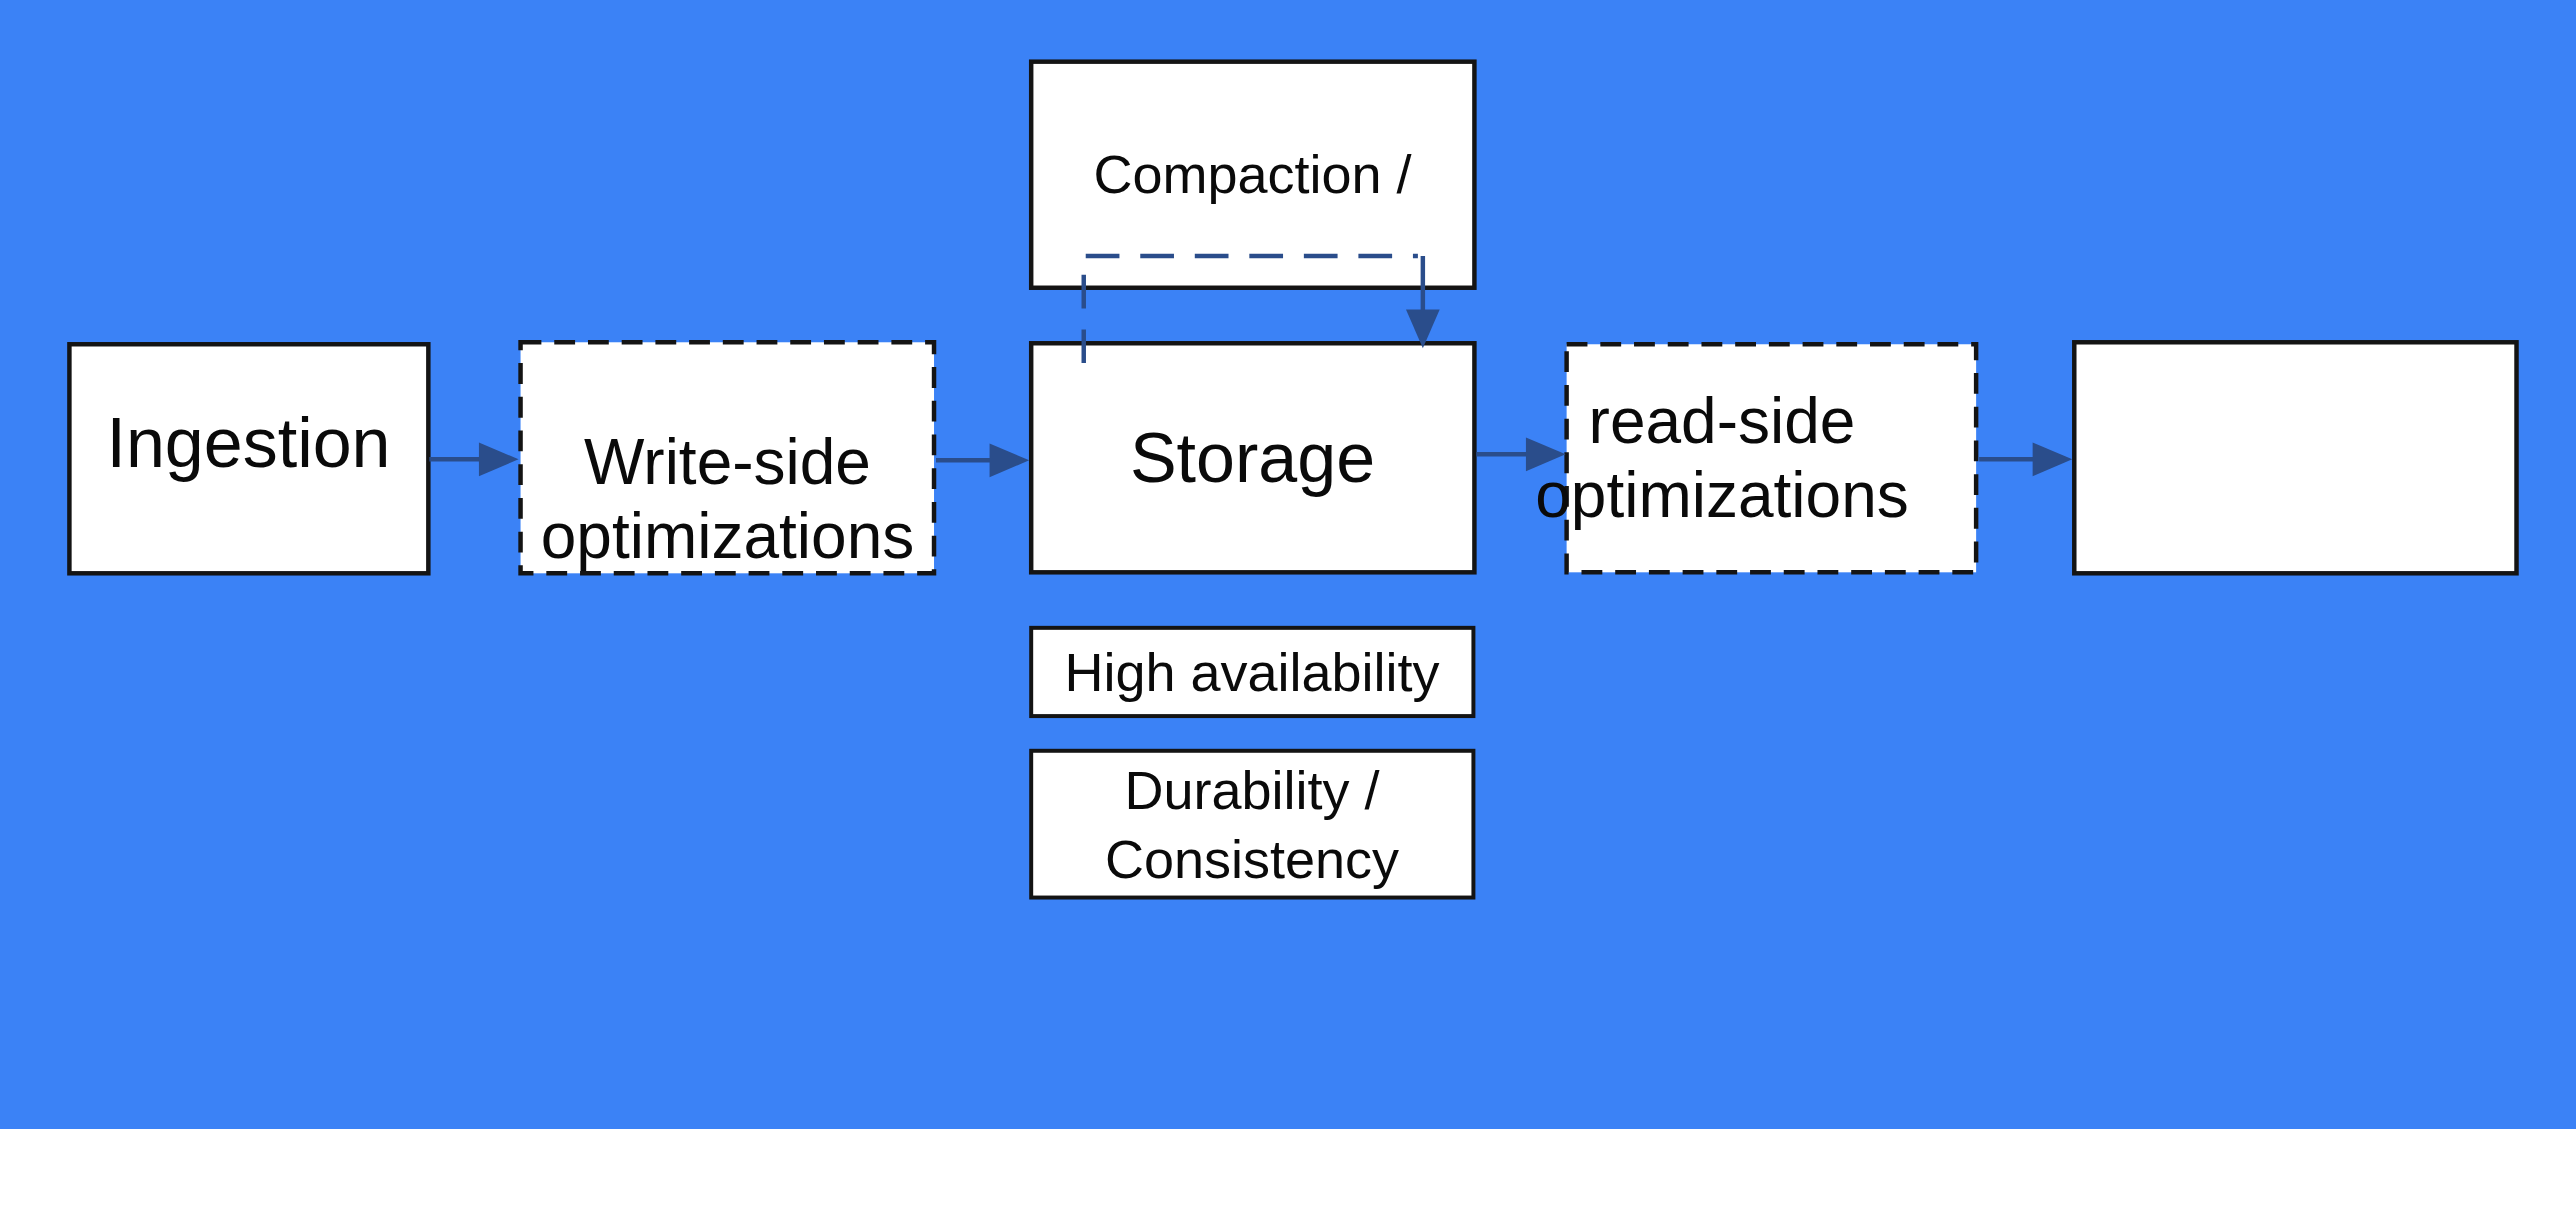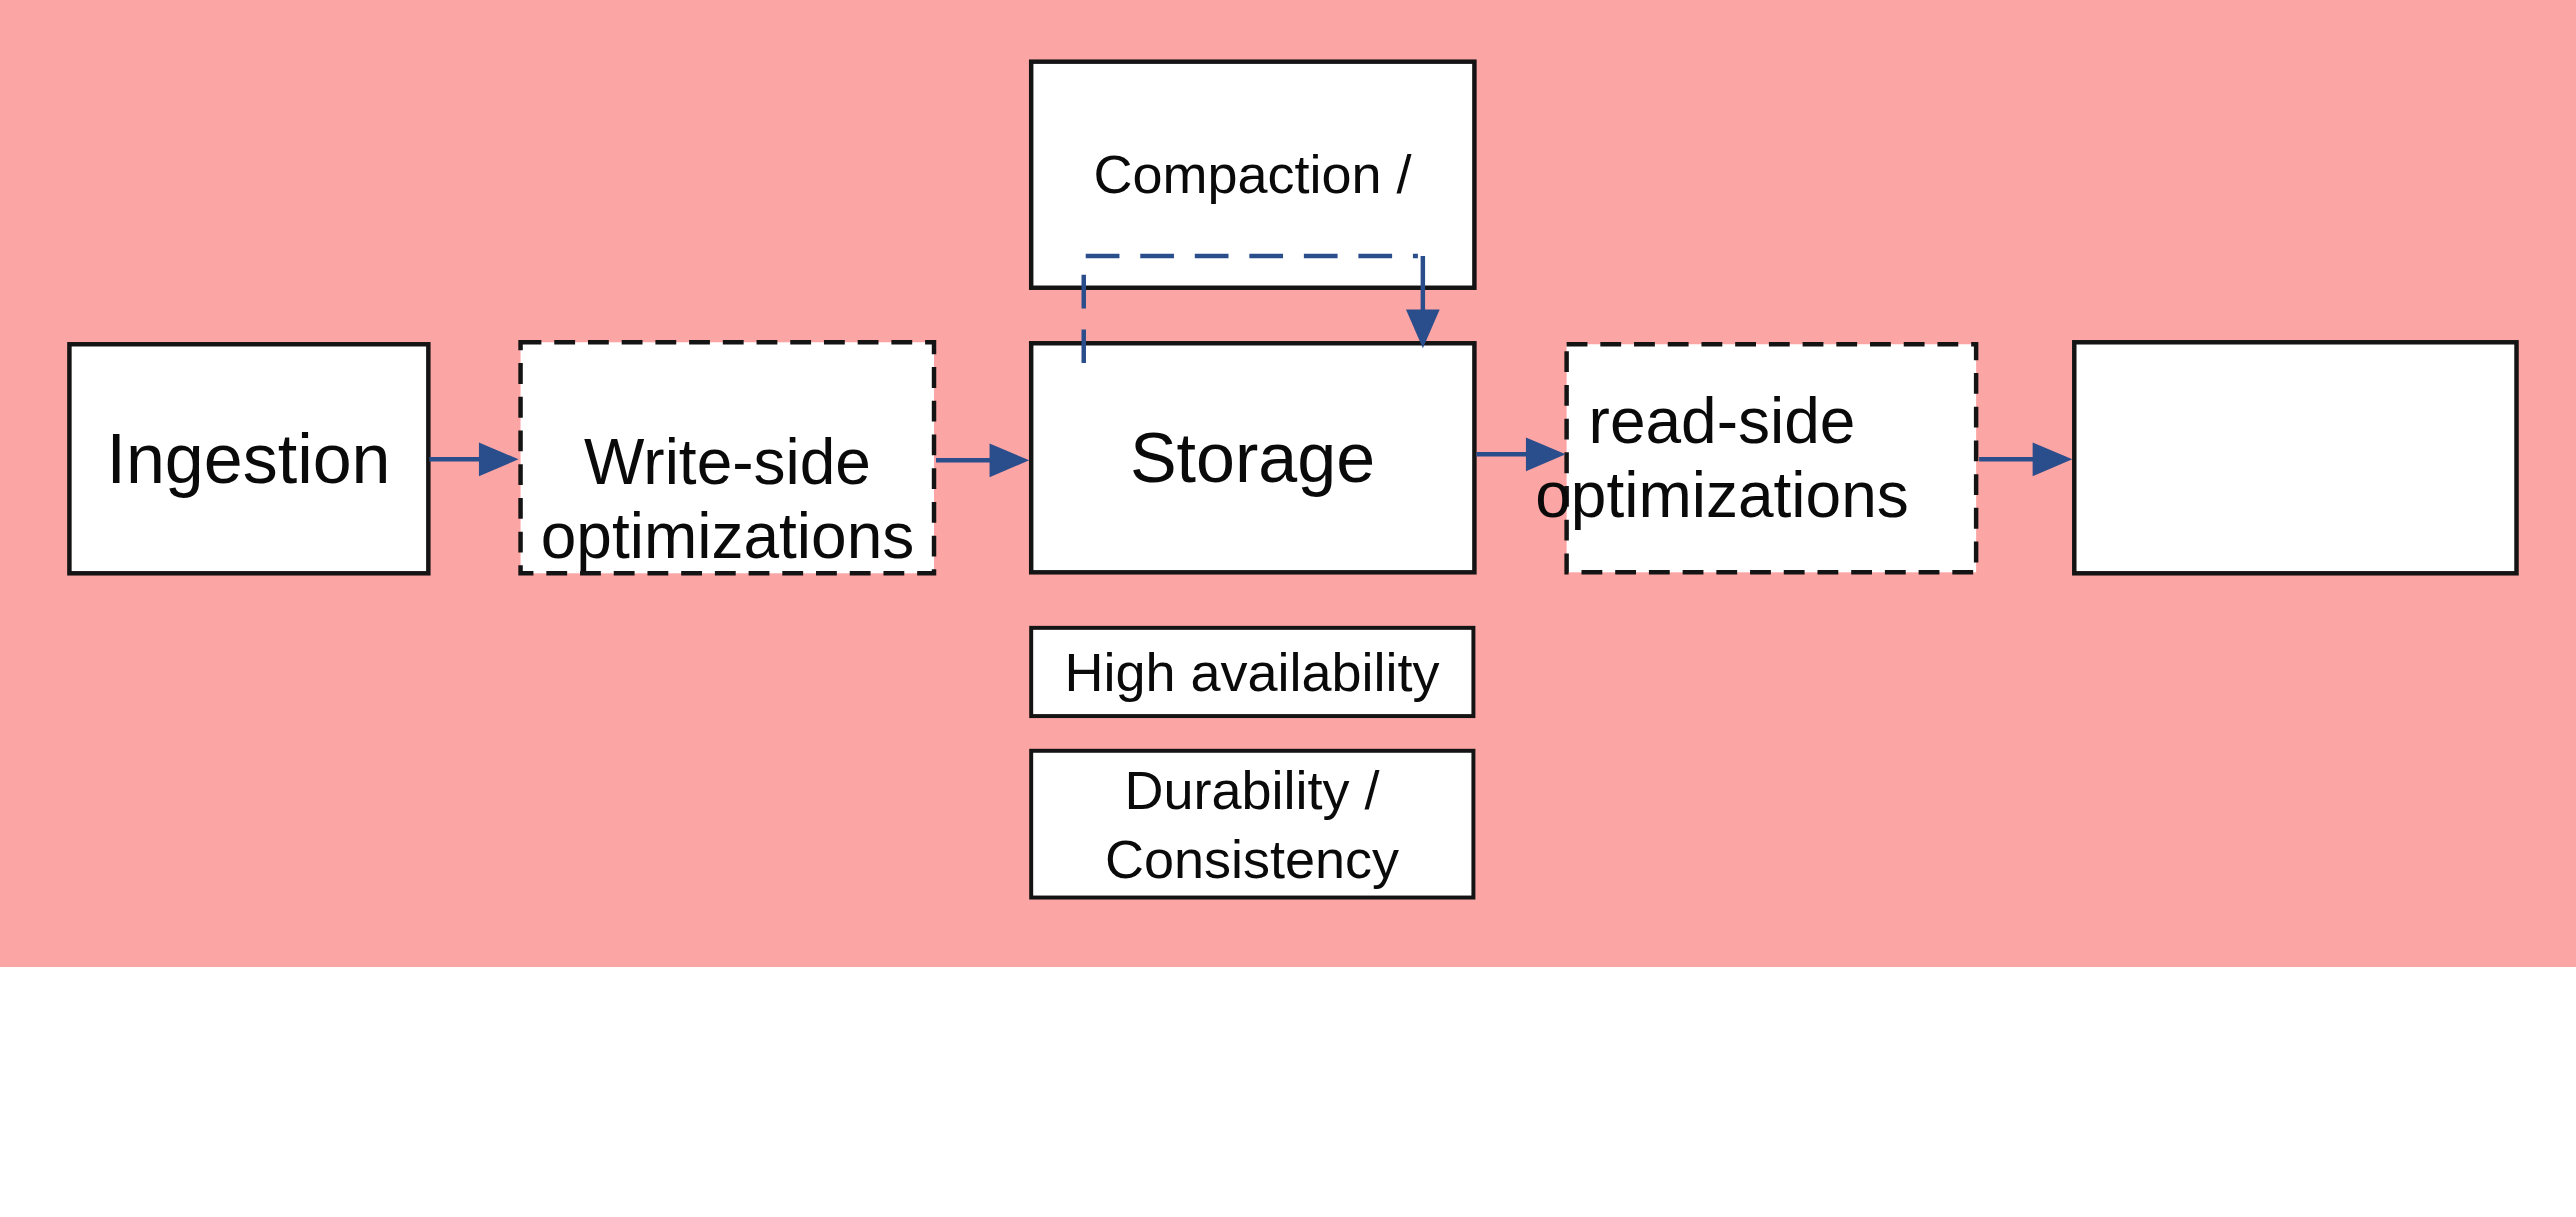--- a/index.html
+++ b/index.html
@@ -3,22 +3,22 @@
 <meta charset="utf-8">
 <style>
   html, body {
     margin: 0;
     padding: 0;
     background: #ffffff;
   }
   .canvas {
     position: relative;
     width: 2576px;
-    height: 967px;
-    background: #fca5a5;
+    height: 1129px;
+    background: #3b82f6;
     overflow: hidden;
     font-family: "Liberation Sans", "DejaVu Sans", sans-serif;
     color: #0a0a0a;
   }
   svg.diagram-layer {
     position: absolute;
     left: 0;
     top: 0;
     width: 2576px;
     height: 1218px;
@@ -90,21 +90,21 @@
       <path d="M 1093 366 L 1093 258 L 1430 258" fill="none" stroke="#2a4d8b" stroke-width="4.5" stroke-dasharray="34 21"></path>
       <line x1="1435" y1="258" x2="1435" y2="314" stroke="#2a4d8b" stroke-width="4.5"></line>
       <polygon points="1418,312 1452,312 1435,351" fill="#2a4d8b" stroke="none"></polygon>
     </g>
   </svg>
 
   <div class="node-label font-small" style="left:1031px; top:61px; width:443px; height:226px;">
     <span>Compaction /</span>
   </div>
 
-  <div class="node-label font-main" style="left:69px; top:344px; width:359px; height:229px;">Ingestion</div>
+  <div class="node-label font-main" style="left:69px; top:328px; width:359px; height:229px;">Ingestion</div>
 
   <div class="node-label font-mid" style="left:521px; top:342px; width:413px; height:231px;justify-content:flex-end;">
     <span>Write-side</span>
     <span>optimizations</span>
   </div>
 
   <div class="node-label font-main" style="left:1031px; top:343px; width:443px; height:229px;">Storage</div>
 
   <div class="node-label font-mid" style="left:1517px; top:344px; width:410px; height:228px;">
     <span>read-side</span>

